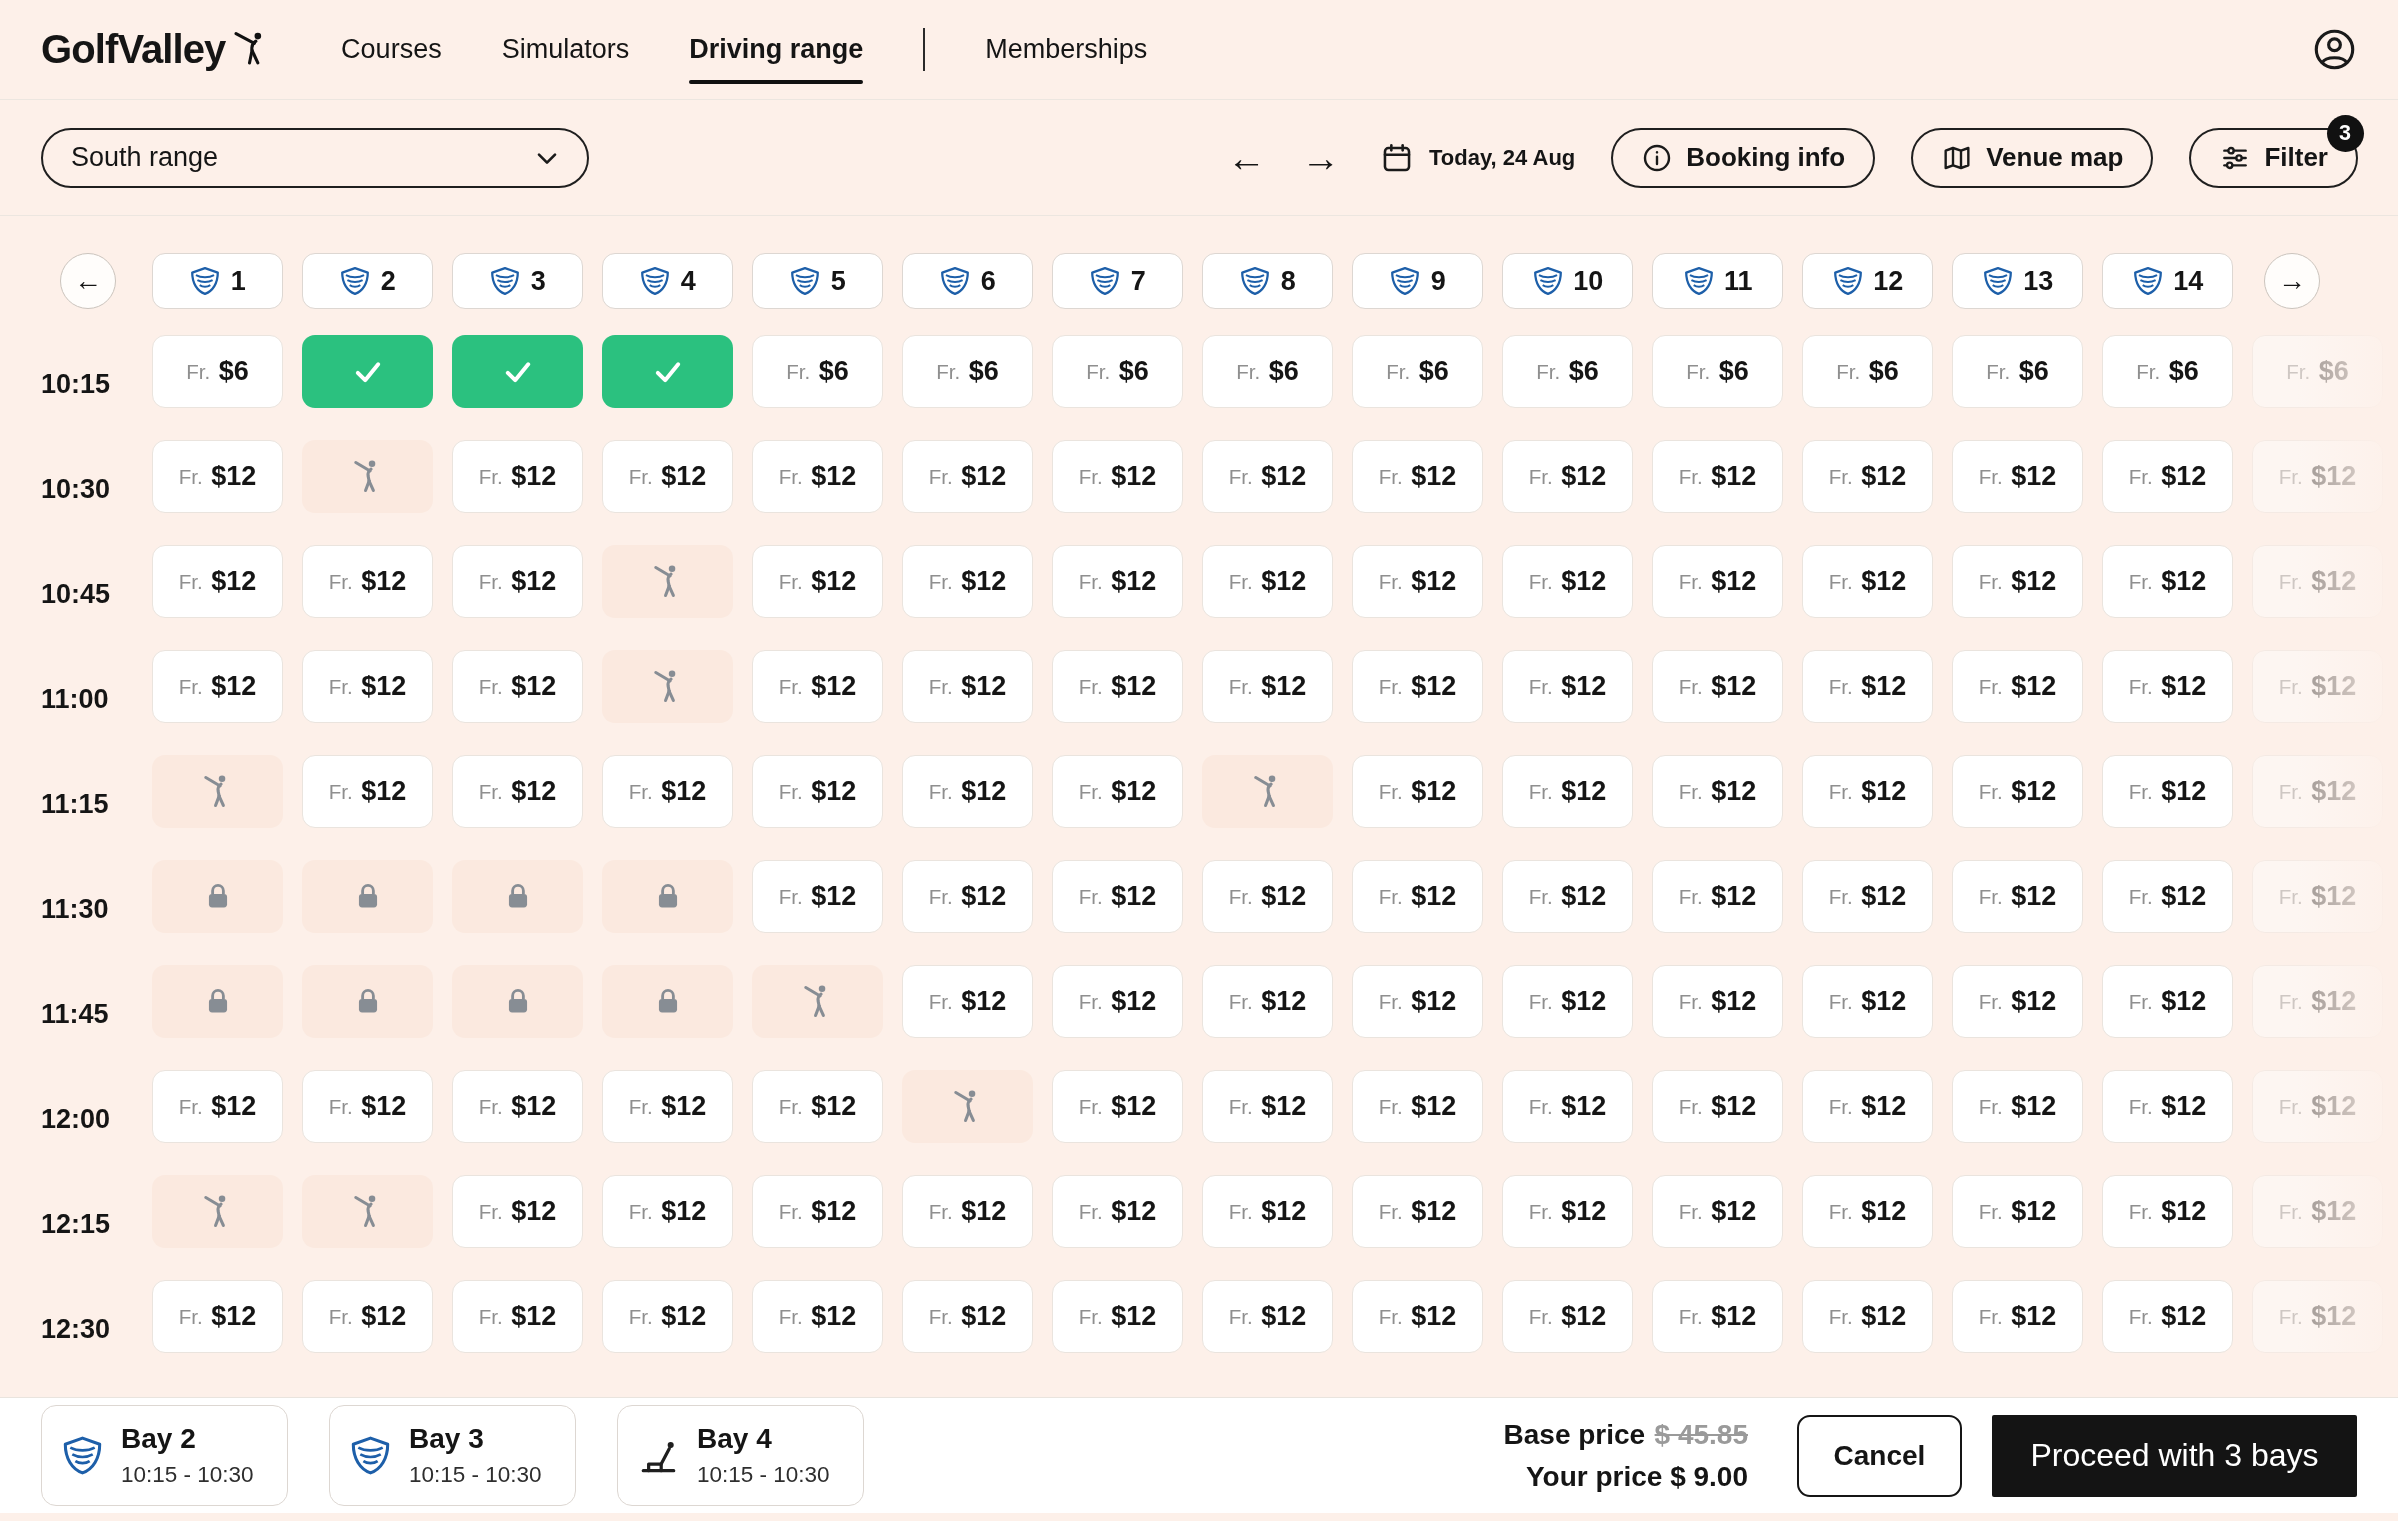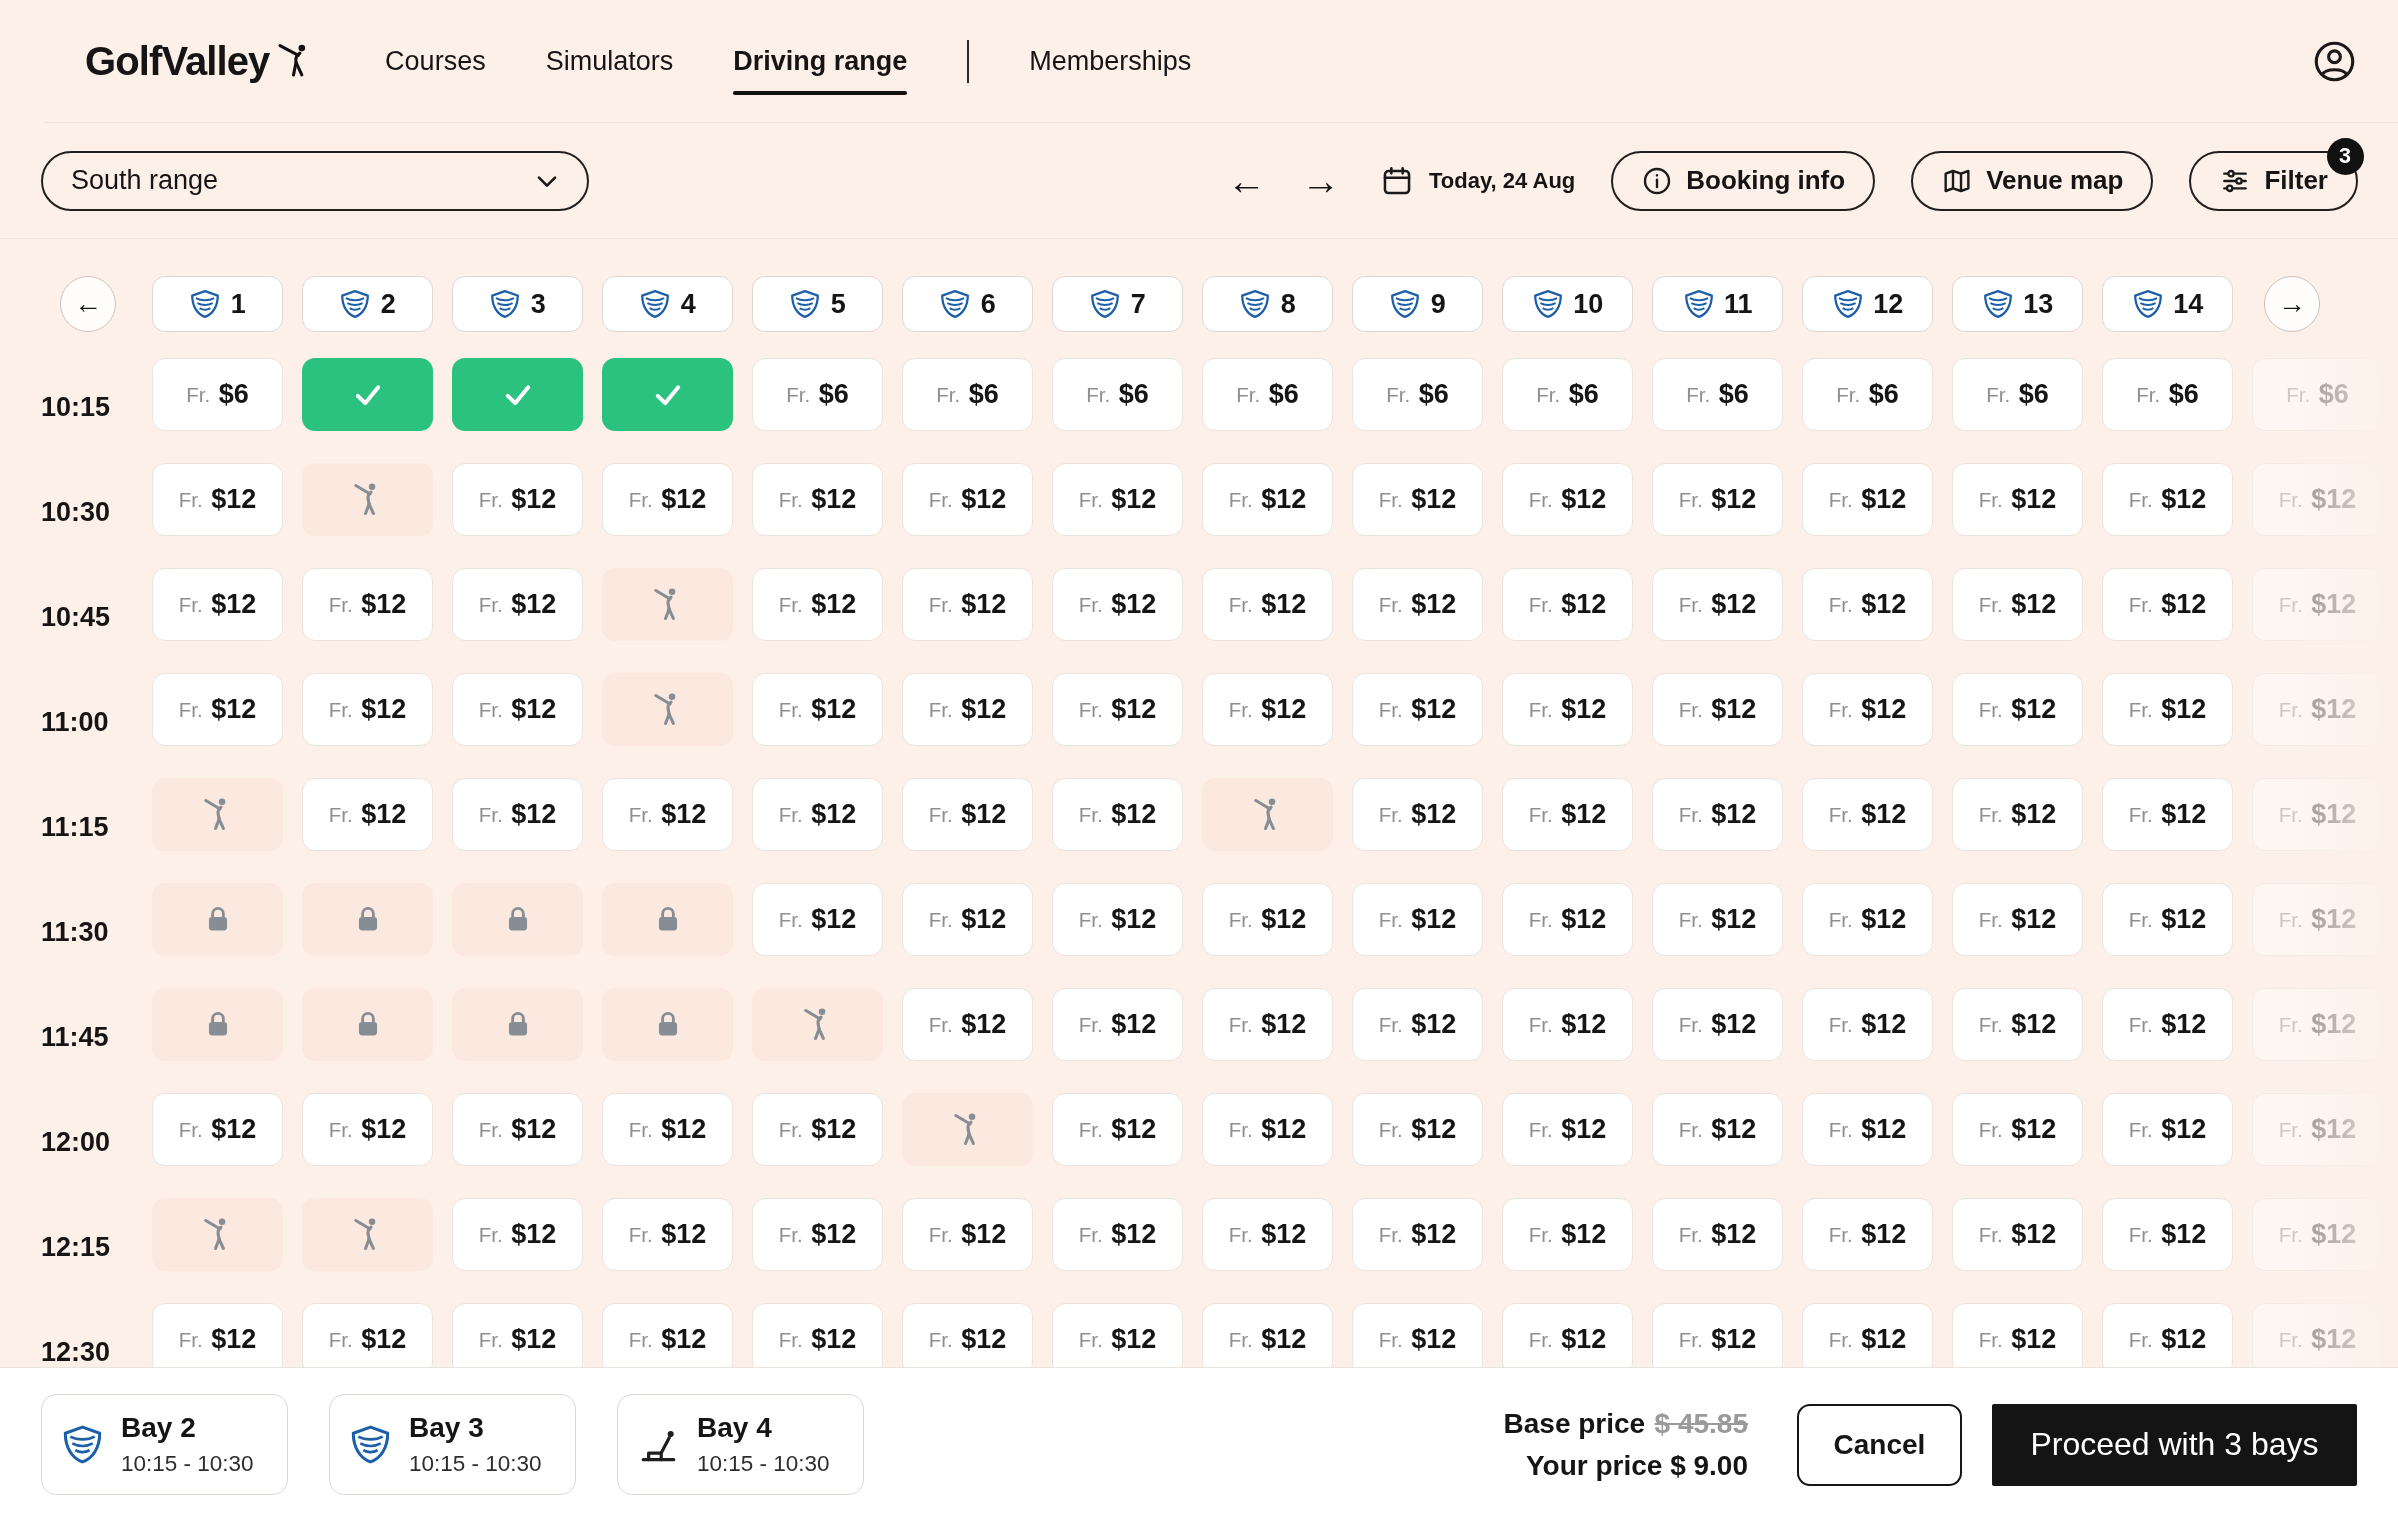--- a/index.html
+++ b/index.html
@@ -7,22 +7,22 @@
   body {
     background: #fdf0e9;
     font-family: "Liberation Sans", "DejaVu Sans", sans-serif;
     color: #151515;
     position: relative;
   }
   button { font-family: inherit; cursor: pointer; }
 
   
   .app-header {
-    height: 123px; display: flex; align-items: center;
-    padding: 0 41px; border-bottom: 1.9px solid #ece6e0; margin-left: 44px;
+    height: 100px; display: flex; align-items: center;
+    padding: 0 41px; border-bottom: 1.9px solid #ece6e0;
   }
   .logo { display: flex; align-items: center; gap: 3.7px; font-size: 40px; font-weight: 800; letter-spacing: -0.9px; }
   .main-nav { display: flex; align-items: center; gap: 60px; margin-left: 71px; font-size: 27px; }
   .nav-item { position: relative; cursor: pointer; font-weight: 500; padding: 5.6px 0; }
   .nav-item.active { font-weight: 700; }
   .nav-item.active::after {
     content: ""; position: absolute; left: 0; right: 0; bottom: -13px;
     height: 3.7px; background: #111; border-radius: 1.9px;
   }
   .nav-divider { width: 1.9px; height: 43px; background: #2a2a2a; }
@@ -83,21 +83,21 @@
   .cell.occupied, .cell.locked { background: #fbe9df; }
   .cell.faded { opacity: 0.42; }
   .fade-right {
     position: absolute; top: 0; bottom: 0; right: 0; width: 103px;
     background: linear-gradient(to right, rgba(253,240,233,0), rgba(253,240,233,0.92));
     pointer-events: none; z-index: 4;
   }
 
   
   .footer {
-    position: fixed; left: 0; right: 0; bottom: 0; height: 154px; z-index: 10;
+    position: fixed; left: 0; right: 0; bottom: 8px; height: 116px; z-index: 10;
     background: #ffffff; border-top: 1.9px solid #e9e4de;
     display: flex; align-items: center; padding: 16px 41px;
   }
   .sel-chips { display: flex; gap: 41px; }
   .sel-chip {
     width: 247px; height: 101px; border: 1.9px solid #ddd7d2; border-radius: 15px;
     display: flex; align-items: center; gap: 17px; padding: 0 19px; background: #fff; flex: none;
   }
   .sel-chip .name { font-size: 28px; font-weight: 700; }
   .sel-chip .time { font-size: 22.5px; color: #2e2e2e; margin-top: 6.6px; }

